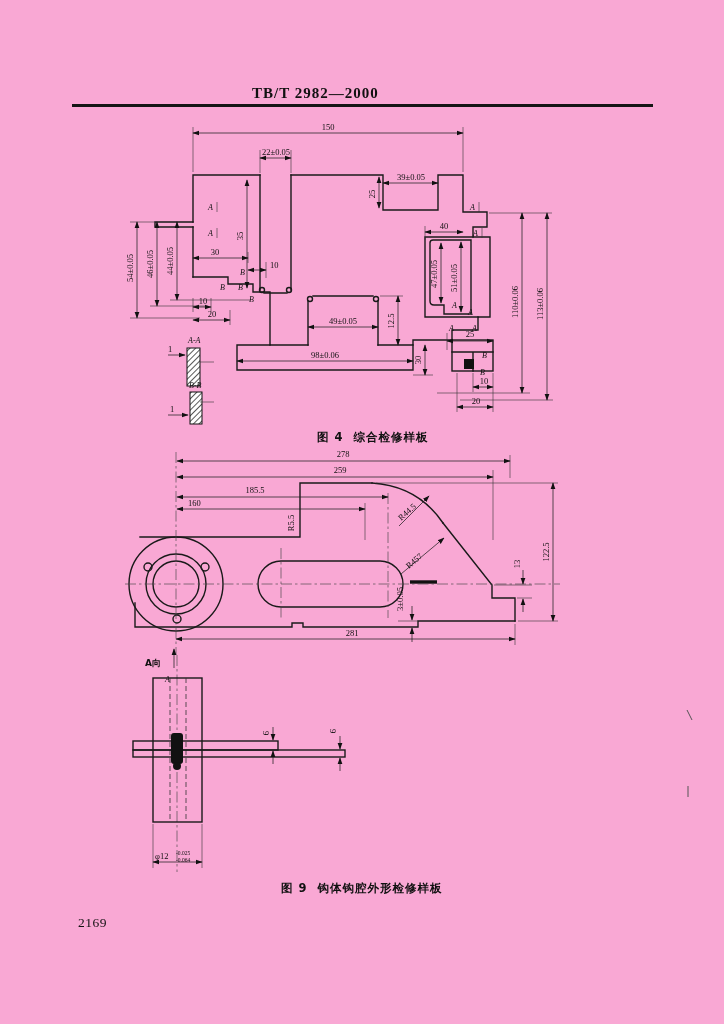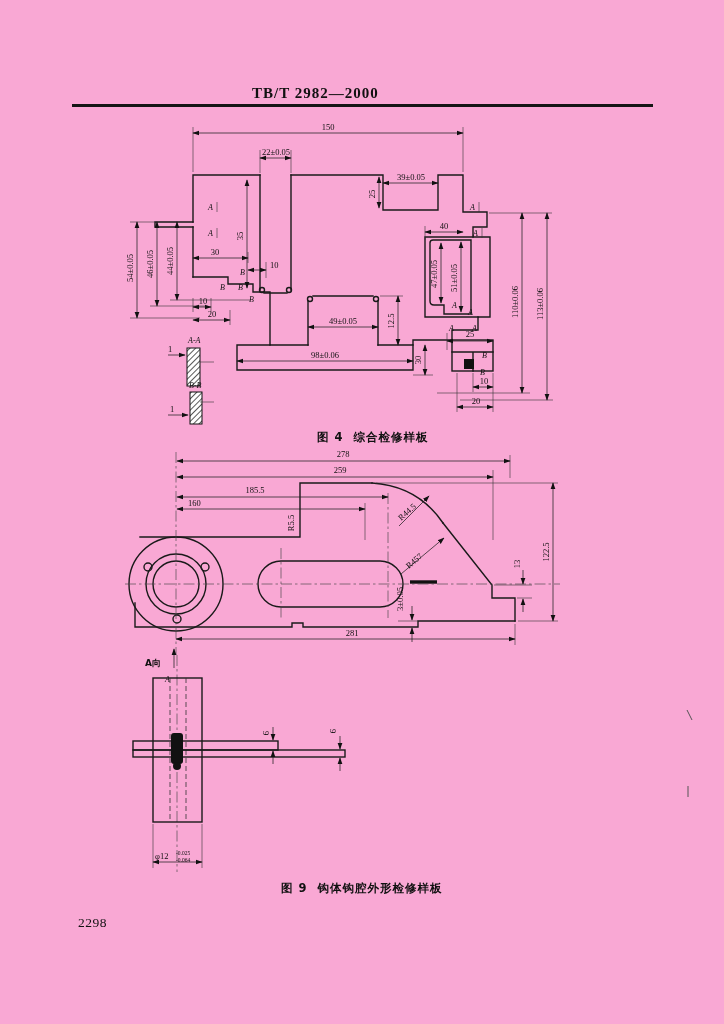--- a/index.html
+++ b/index.html
@@ -275,14 +275,14 @@
         <text class="ts" x="176" y="855">-0.025</text>
         <text class="ts" x="176" y="862">-0.064</text>
       </g>
     </g>
 
     <path class="art" d="M687,710 L692,720 M688,786 L688,797"></path>
   </svg>
 
   <div class="cap cap4">图 4  综合检修样板</div>
   <div class="cap cap5">图 9  钩体钩腔外形检修样板</div>
-  <div class="pgnum">2298</div>
+  <div class="pgnum">2169</div>
 </div>
 
 </body></html>

